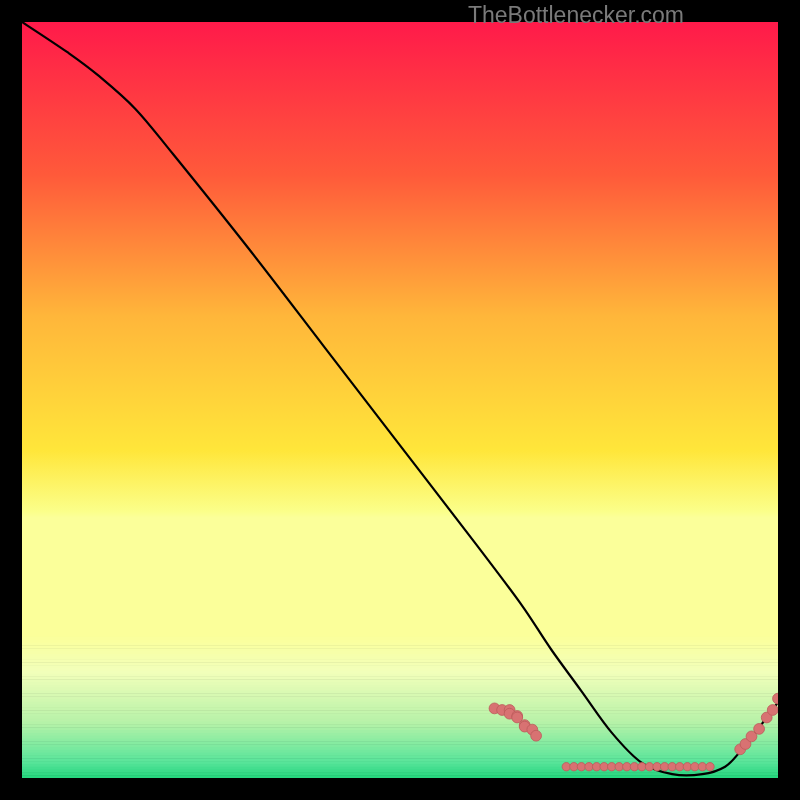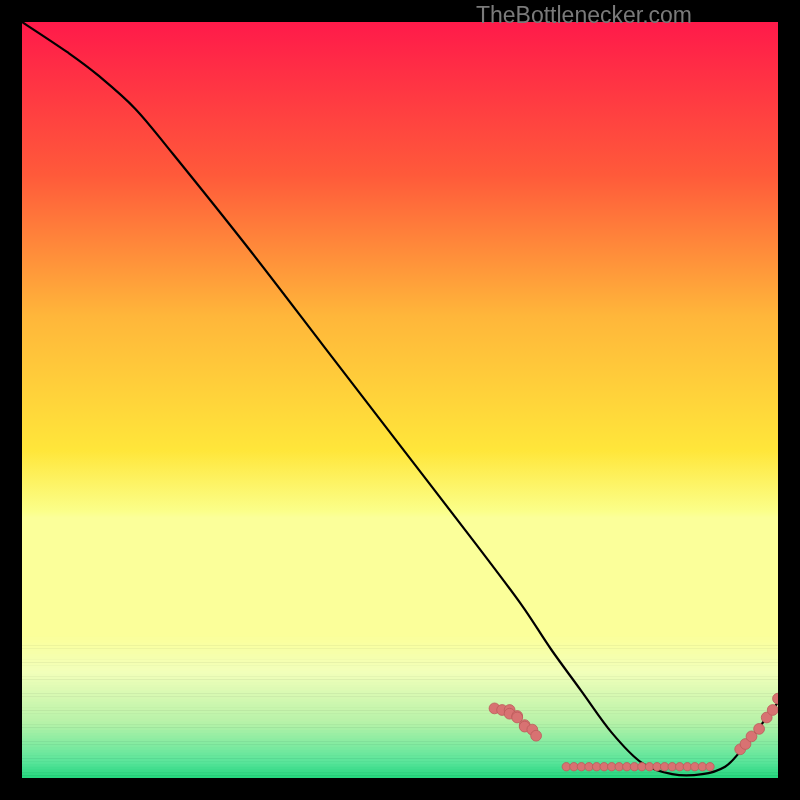--- a/index.html
+++ b/index.html
@@ -8,21 +8,20 @@
     width: 800px;
     height: 800px;
     background: #000;
     overflow: hidden;
   }
   .frame {
     position: relative;
     width: 696px;
     height: 800px;
     background: #000;
-    padding-left: 8px;
   }
   .plot {
     position: absolute;
     left: 22px;
     top: 22px;
     width: 756px;
     height: 756px;
   }
   .watermark {
     position: absolute;

